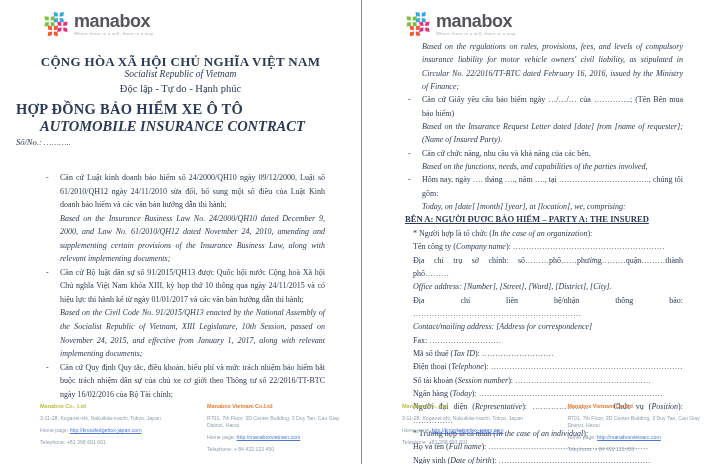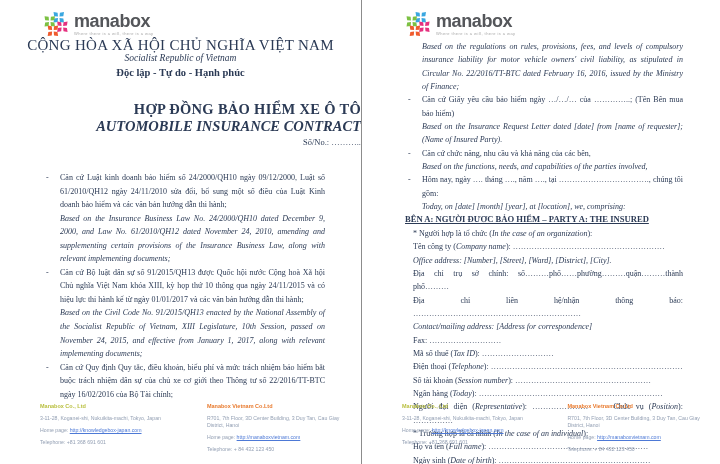--- a/index.html
+++ b/index.html
@@ -13,28 +13,28 @@
   
   .logo { position:absolute; top:11px; left:43px; display:flex; align-items:center; }
   .logo-text { display:flex; flex-direction:column; margin-left:4px; }
   .wordmark { font-family:"Liberation Sans","DejaVu Sans",sans-serif; font-weight:bold;
               font-size:18px; line-height:16px; color:#54565a; letter-spacing:-0.4px; }
   .tagline  { font-family:"Liberation Sans","DejaVu Sans",sans-serif; font-size:4px;
               color:#a8a8a8; letter-spacing:0.45px; margin-top:1.5px; }
 
   
   .nat-header { position:absolute; top:39px; left:0; right:0; text-align:center; line-height:13.4px; }
-  .nh1 { font-weight:normal; font-size:15px; letter-spacing:0.3px; }
+  .nh1 { font-weight:bold; font-size:13px; letter-spacing:0.3px;margin-top:16px; }
   .nh2 { font-style:italic; font-size:9.5px; }
-  .nh3 { font-weight:bold; font-size:10.5px; }
+  .nh3 { font-weight:normal; font-size:10.5px; }
   .nh4 { font-style:italic; font-size:10px; }
-  .doc-title { position:absolute; top:101px; left:16px; right:0; text-align:right; }
+  .doc-title { position:absolute; top:101px; left:16px; right:0; text-align:left; }
   .t1 { font-weight:bold; font-size:14.5px; letter-spacing:0.3px; line-height:16.5px; }
   .t2 { font-weight:bold; font-style:italic; font-size:14.5px; line-height:16.5px;margin-left:24px; }
-  .sono { font-size:8.5px; margin-top:3px; }
+  .sono { font-style:italic; font-size:8.5px; margin-top:3px; }
 
   
   .body-left  { position:absolute; top:171px; left:43px; right:36px; font-size:8px; line-height:13.55px; }
   .body-right { position:absolute; top:40px;  left:43px; right:37px; font-size:8px; line-height:13.35px; }
   .block { position:relative; text-align:justify; }
   .block.en { font-style:italic; }
   .block.heading { font-weight:bold; font-size:8.6px; text-align:left;text-decoration:underline; }
   .ind0 { margin-left:0; } .ind1 { margin-left:8px; } .ind2 { margin-left:17px; }
   .dash { position:absolute; left:-14px; top:0; }
   .it { font-style:italic; }
@@ -132,22 +132,22 @@
         <div class="block en ind2"><span>Based on the regulations on rules, provisions, fees, and levels of compulsory insurance liability for motor vehicle owners' civil liability, as stipulated in Circular No. 22/2016/TT-BTC dated February 16, 2016, issued by the Ministry of Finance;</span></div>
         <div class="block vn ind2"><span class="dash">-</span><span>Căn cứ Giấy yêu cầu bảo hiểm ngày …/…/… của …………..; (Tên Bên mua bảo hiểm)</span></div>
         <div class="block en ind2"><span>Based on the Insurance Request Letter dated [date] from [name of requester]; (Name of Insured Party).</span></div>
         <div class="block vn ind2"><span class="dash">-</span><span>Căn cứ chức năng, nhu cầu và khả năng của các bên,</span></div>
         <div class="block en ind2"><span>Based on the functions, needs, and capabilities of the parties involved,</span></div>
         <div class="block vn ind2"><span class="dash">-</span><span>Hôm nay, ngày …. tháng …., năm …., tại ……………………………., chúng tôi gồm:</span></div>
         <div class="block en ind2"><span>Today, on [date] [month] [year], at [location], we, comprising:</span></div>
         <div class="block heading ind0"><span>BÊN A: NGƯỜI ĐƯỢC BẢO HIỂM – PARTY A: THE INSURED</span></div>
         <div class="block vn ind1"><span>* Người hợp là tổ chức (</span><span class="it">In the case of an organization</span><span>):</span></div>
         <div class="block vn ind1"><span>Tên công ty (</span><span class="it">Company name</span><span>): …………………………………………………</span></div>
+        <div class="block vn ind1"><span>Địa chỉ trụ sở chính: số………phố……phường………quận………thành phố………</span></div>
         <div class="block en ind1"><span>Office address: [Number], [Street], [Ward], [District], [City].</span></div>
-        <div class="block vn ind1"><span>Địa chỉ trụ sở chính: số………phố……phường………quận………thành phố………</span></div>
         <div class="block vn ind1"><span>Địa chỉ liên hệ/nhận thông báo: ………………………………………………………</span></div>
         <div class="block en ind1"><span>Contact/mailing address: [Address for correspondence]</span></div>
         <div class="block vn ind1"><span>Fax: ………………………</span></div>
         <div class="block vn ind1"><span>Mã số thuế (</span><span class="it">Tax ID</span><span>): ………………………</span></div>
         <div class="block vn ind1"><span>Điện thoại (</span><span class="it">Telephone</span><span>): ………………………………………………………………</span></div>
         <div class="block vn ind1"><span>Số tài khoản (</span><span class="it">Session number</span><span>): ……………………………………………</span></div>
         <div class="block vn ind1"><span>Ngân hàng (</span><span class="it">Today</span><span>): ……………………………………………………………</span></div>
         <div class="block vn ind1"><span>Người đại diện (</span><span class="it">Representative</span><span>): …………………&nbsp;&nbsp;&nbsp;&nbsp;&nbsp;Chức vụ (</span><span class="it">Position</span><span>): ……………</span></div>
         <div class="block vn ind1"><span>* Trường hợp là cá nhân (</span><span class="it">In the case of an individual</span><span>):</span></div>
         <div class="block vn ind1"><span>Họ và tên (</span><span class="it">Full name</span><span>): ……………………………………………………</span></div>

